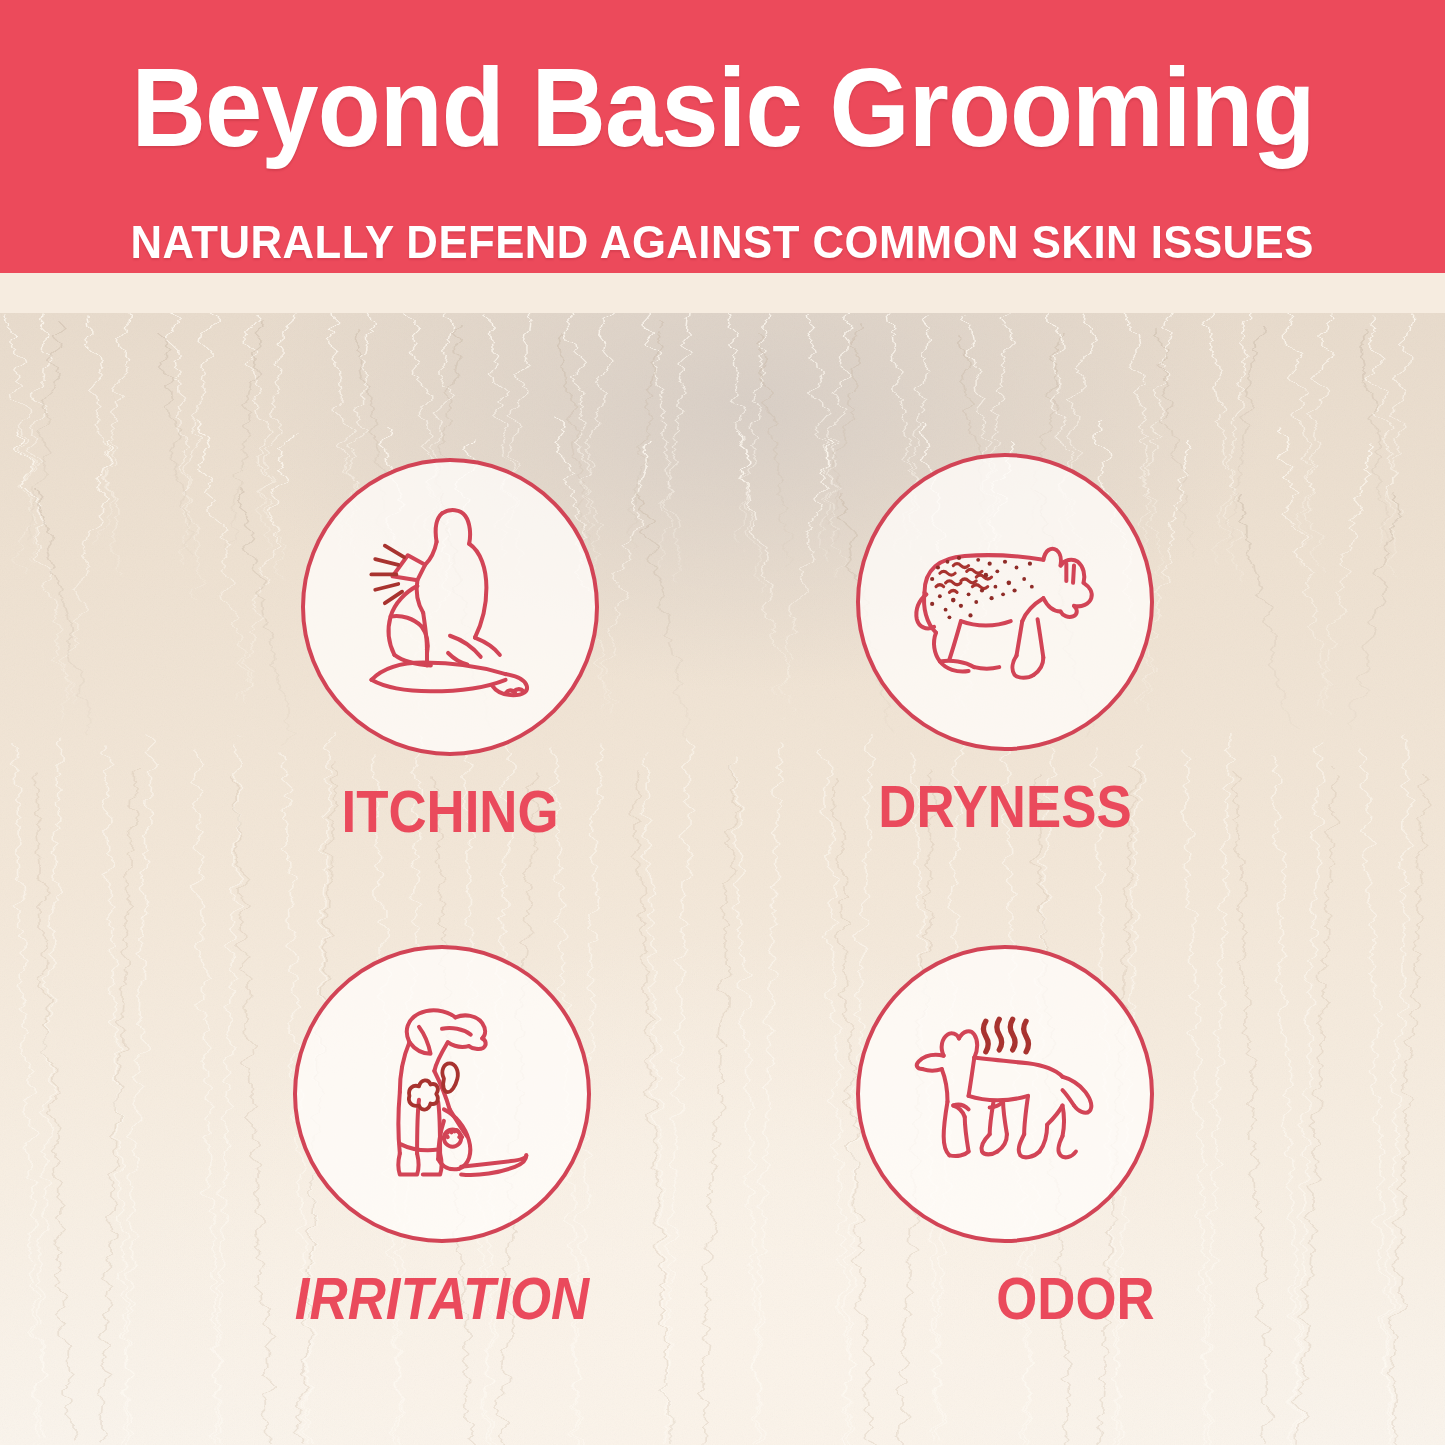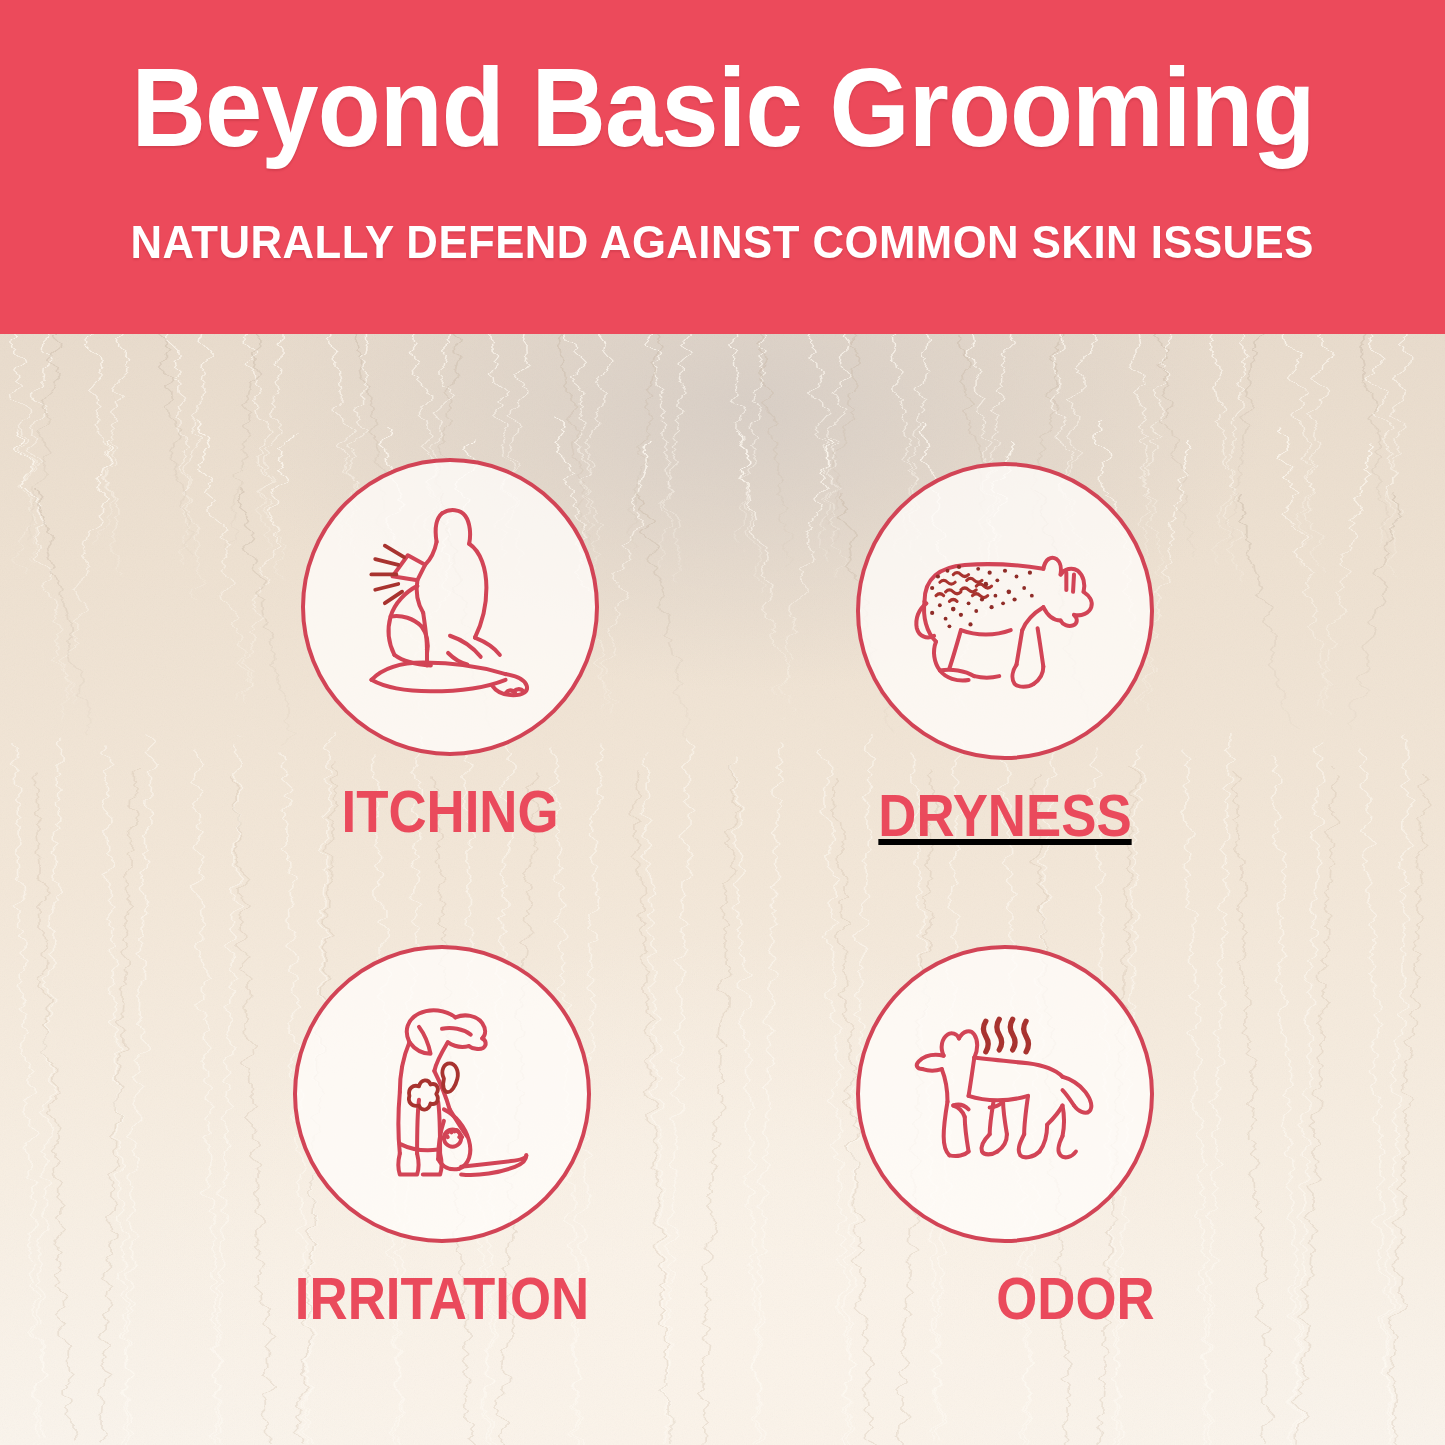--- a/index.html
+++ b/index.html
@@ -16,21 +16,21 @@
     height: 1445px;
     overflow: hidden;
     background: #f6ece0;
   }
 
   
   .banner {
     position: absolute;
     left: 0; top: 0;
     width: 1445px;
-    height: 334px;
+    height: 273px;
     background: #ec4a5b;
     display: flex;
     flex-direction: column;
     align-items: center;
     justify-content: flex-start;
     box-sizing: border-box;
     padding-top: 52px;
     z-index: 5;
   }
   .banner-title {
@@ -86,22 +86,22 @@
     width: 1383px;
     height: 1132px;
     z-index: 3;
   }
   .tile {
     position: absolute;
     width: 340px;
     text-align: center;
   }
   .tile-a { left: 280px; top: 145px; }
-  .tile-b { left: 835px; top: 149px; text-decoration: underline; }
-  .tile-c { left: 272px; top: 632px; }
+  .tile-b { left: 835px; top: 140px; }
+  .tile-c { left: 272px; top: 632px; font-style: italic; }
   .tile-d { left: 835px; top: 632px; text-align: right; }
 
   .circle {
     width: 298px;
     height: 298px;
     margin: 0 auto;
     border-radius: 50%;
     border: 4px solid #d24456;
     background: rgba(255,252,250,0.78);
     box-sizing: border-box;

